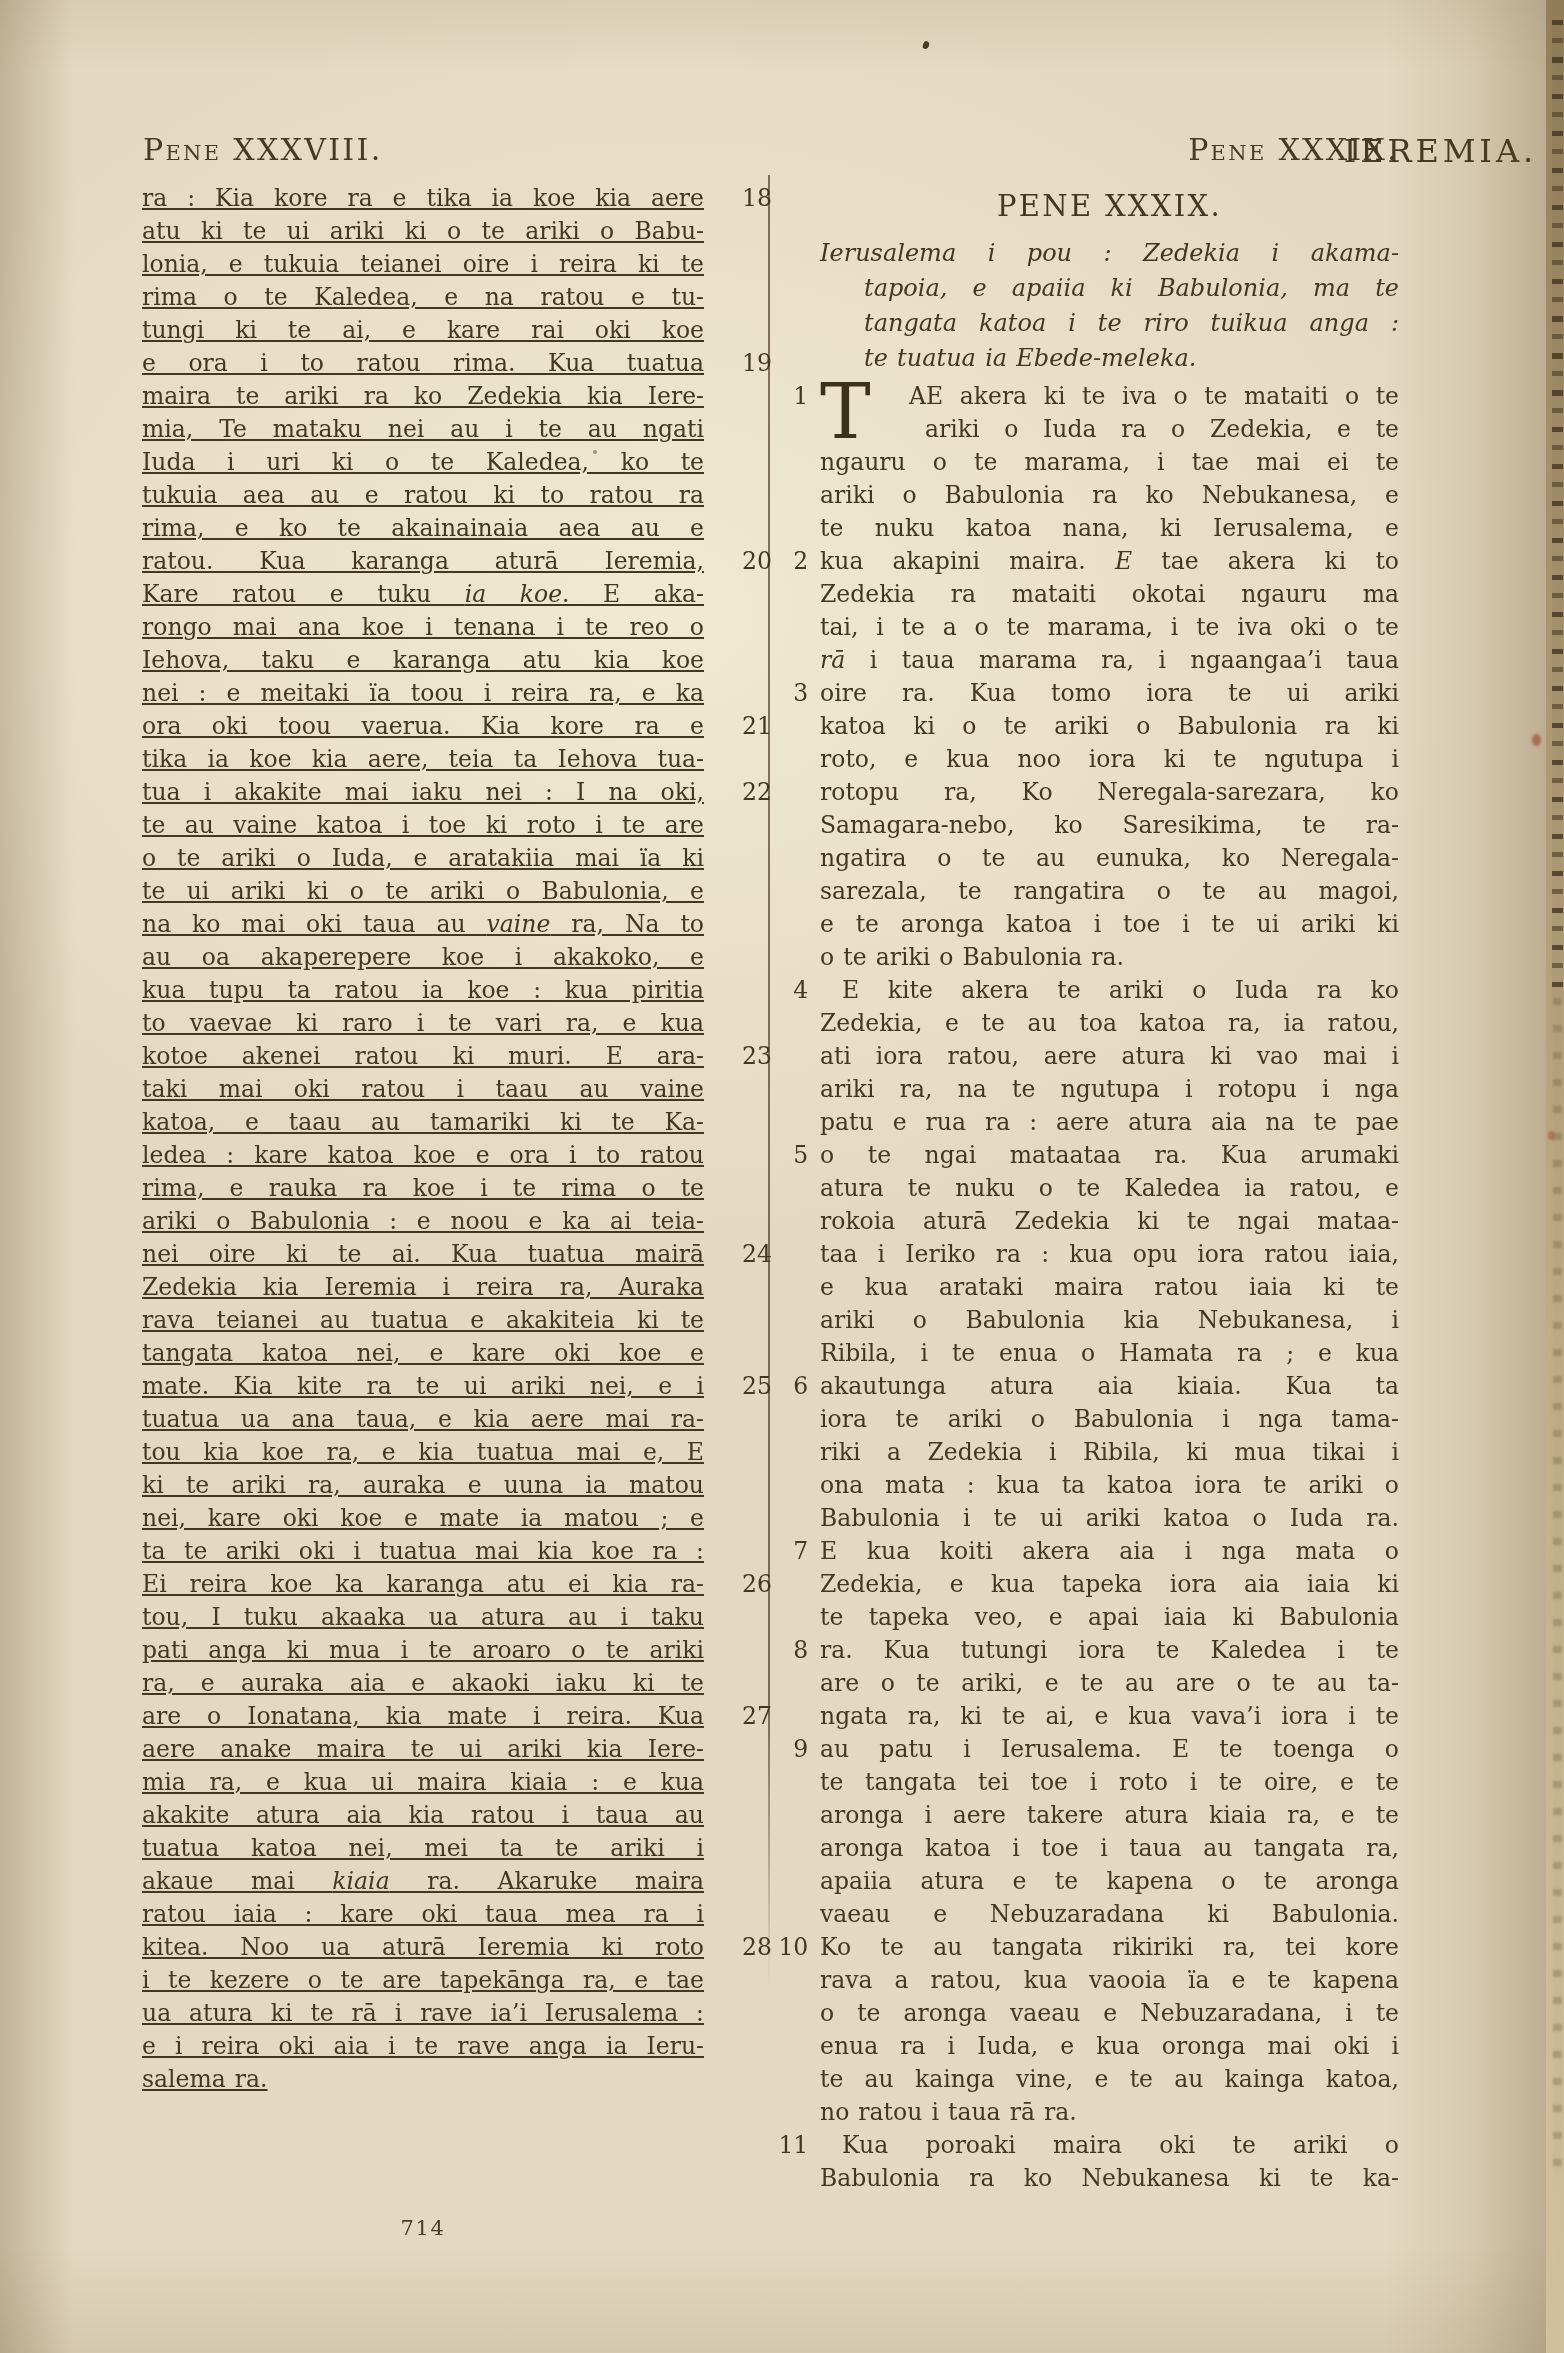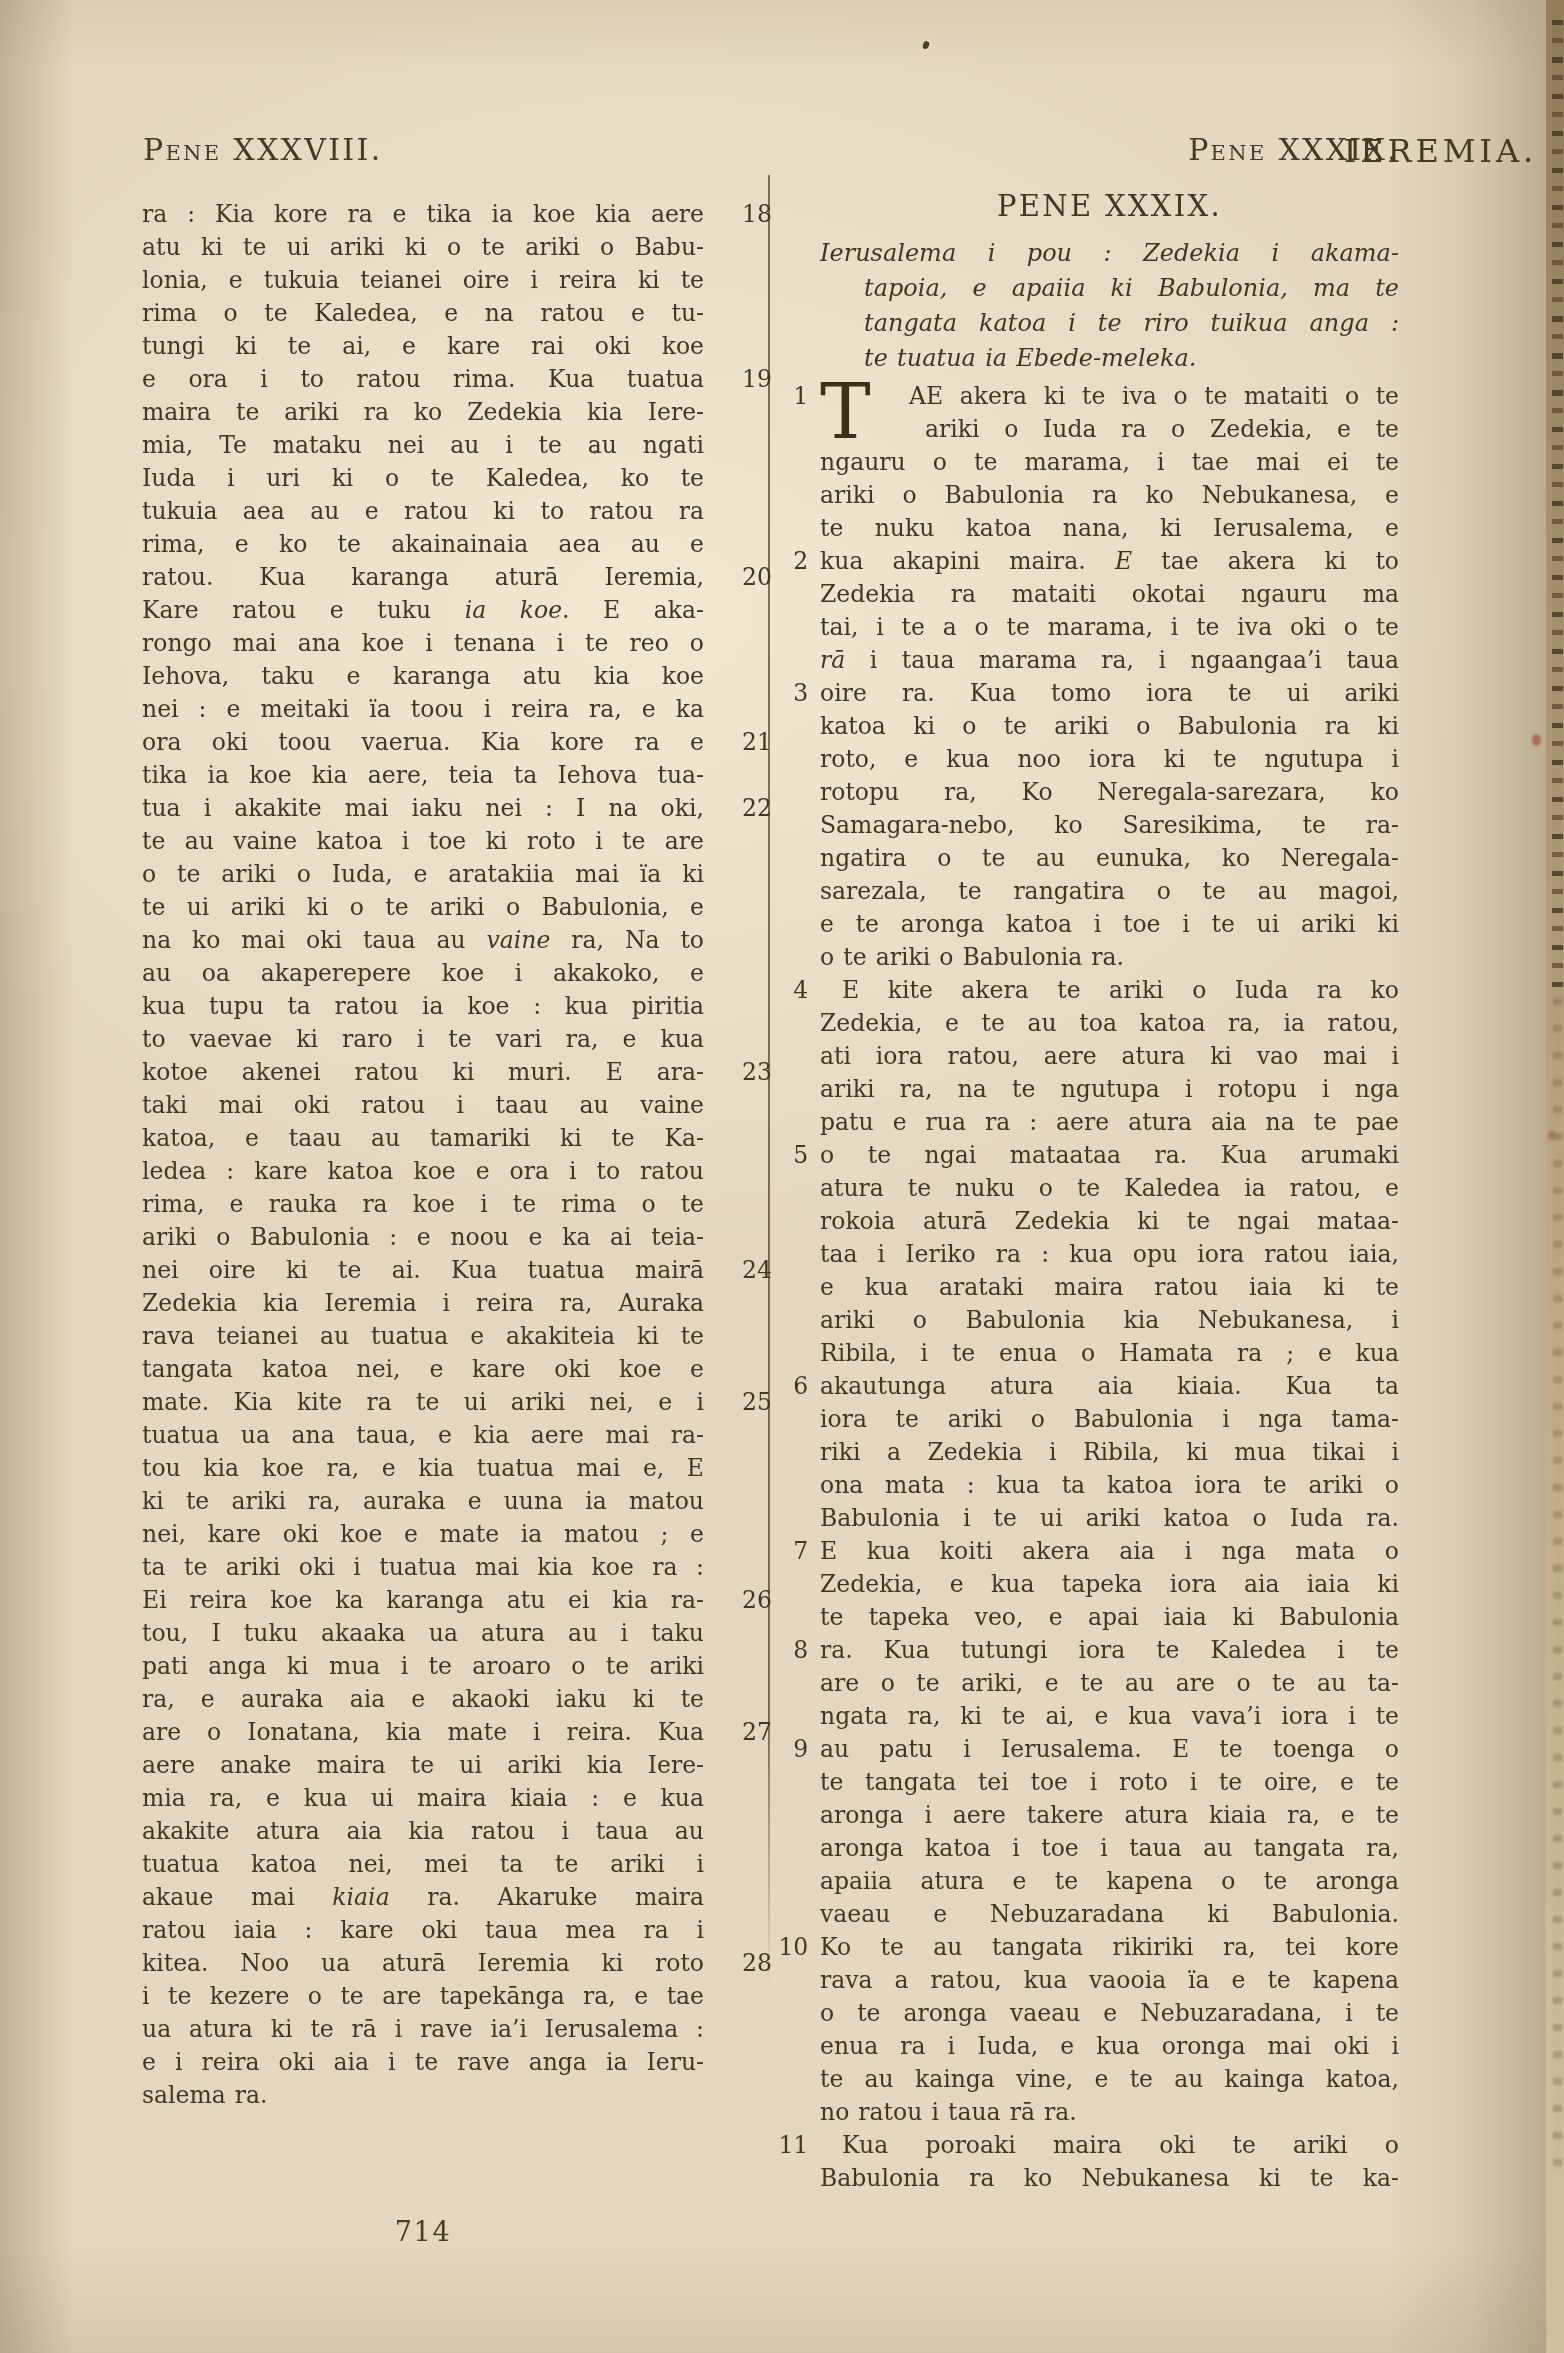--- a/index.html
+++ b/index.html
@@ -49,21 +49,21 @@
   .rh-left{left:143px;font-size:30px;font-variant:small-caps;letter-spacing:2.3px;}
   .rh-center{left:0;width:1537px;text-align:right;font-size:32px;letter-spacing:3.9px;}
   .rh-right{right:166px;font-size:30px;font-variant:small-caps;letter-spacing:2.3px;}
 
   
   .rule{position:absolute;left:768px;top:175px;width:1.6px;height:1811px;
         background:linear-gradient(to bottom,rgba(78,63,38,0.7) 0 85%,rgba(78,63,38,0) 100%);}
 
   
   .col{position:absolute;}
-  .col-left{left:142px;top:198px;width:562px;}
+  .col-left{left:142px;top:182px;width:562px;text-decoration:underline;}
   .col-right{left:820px;top:186px;width:579px;}
 
   .line{
     position:relative;height:33px;line-height:33px;font-size:23.5px;
     text-align:justify;text-align-last:justify;word-spacing:1.6px;overflow:visible;
   }
   .line.end{text-align-last:left;}
   .it{font-style:italic;}
   .in1{text-indent:22px;}
   .dc1{padding-left:89px;}
@@ -73,21 +73,21 @@
   .col-right .vnum{right:100%;margin-right:11.7px;}
 
   .chap{height:45px;line-height:41px;font-size:29px;text-align:center;letter-spacing:2.3px;}
   .summary{margin-top:4.7px;}
   .summary .line{height:35px;line-height:35px;font-size:24px;font-style:italic;}
   .sind{padding-left:44px;}
   .vlines{position:relative;margin-top:4.7px;}
   .dropcap{position:absolute;left:0;top:0;font-size:76px;line-height:64px;color:#3c311b;}
 
   .pageno{position:absolute;left:368px;top:2216px;width:110px;text-align:center;
-          font-size:27px;letter-spacing:1.6px;color:#4a3d22;}
+          font-size:21px;letter-spacing:1.6px;color:#4a3d22;}
 </style>
 </head>
 <body>
 
 <div class="paper"></div>
 <div class="edge"></div>
 <span class="speck sp1"></span>
 <span class="speck sp2"></span>
 <span class="speck sp3"></span>
 <span class="speck sp4"></span>

